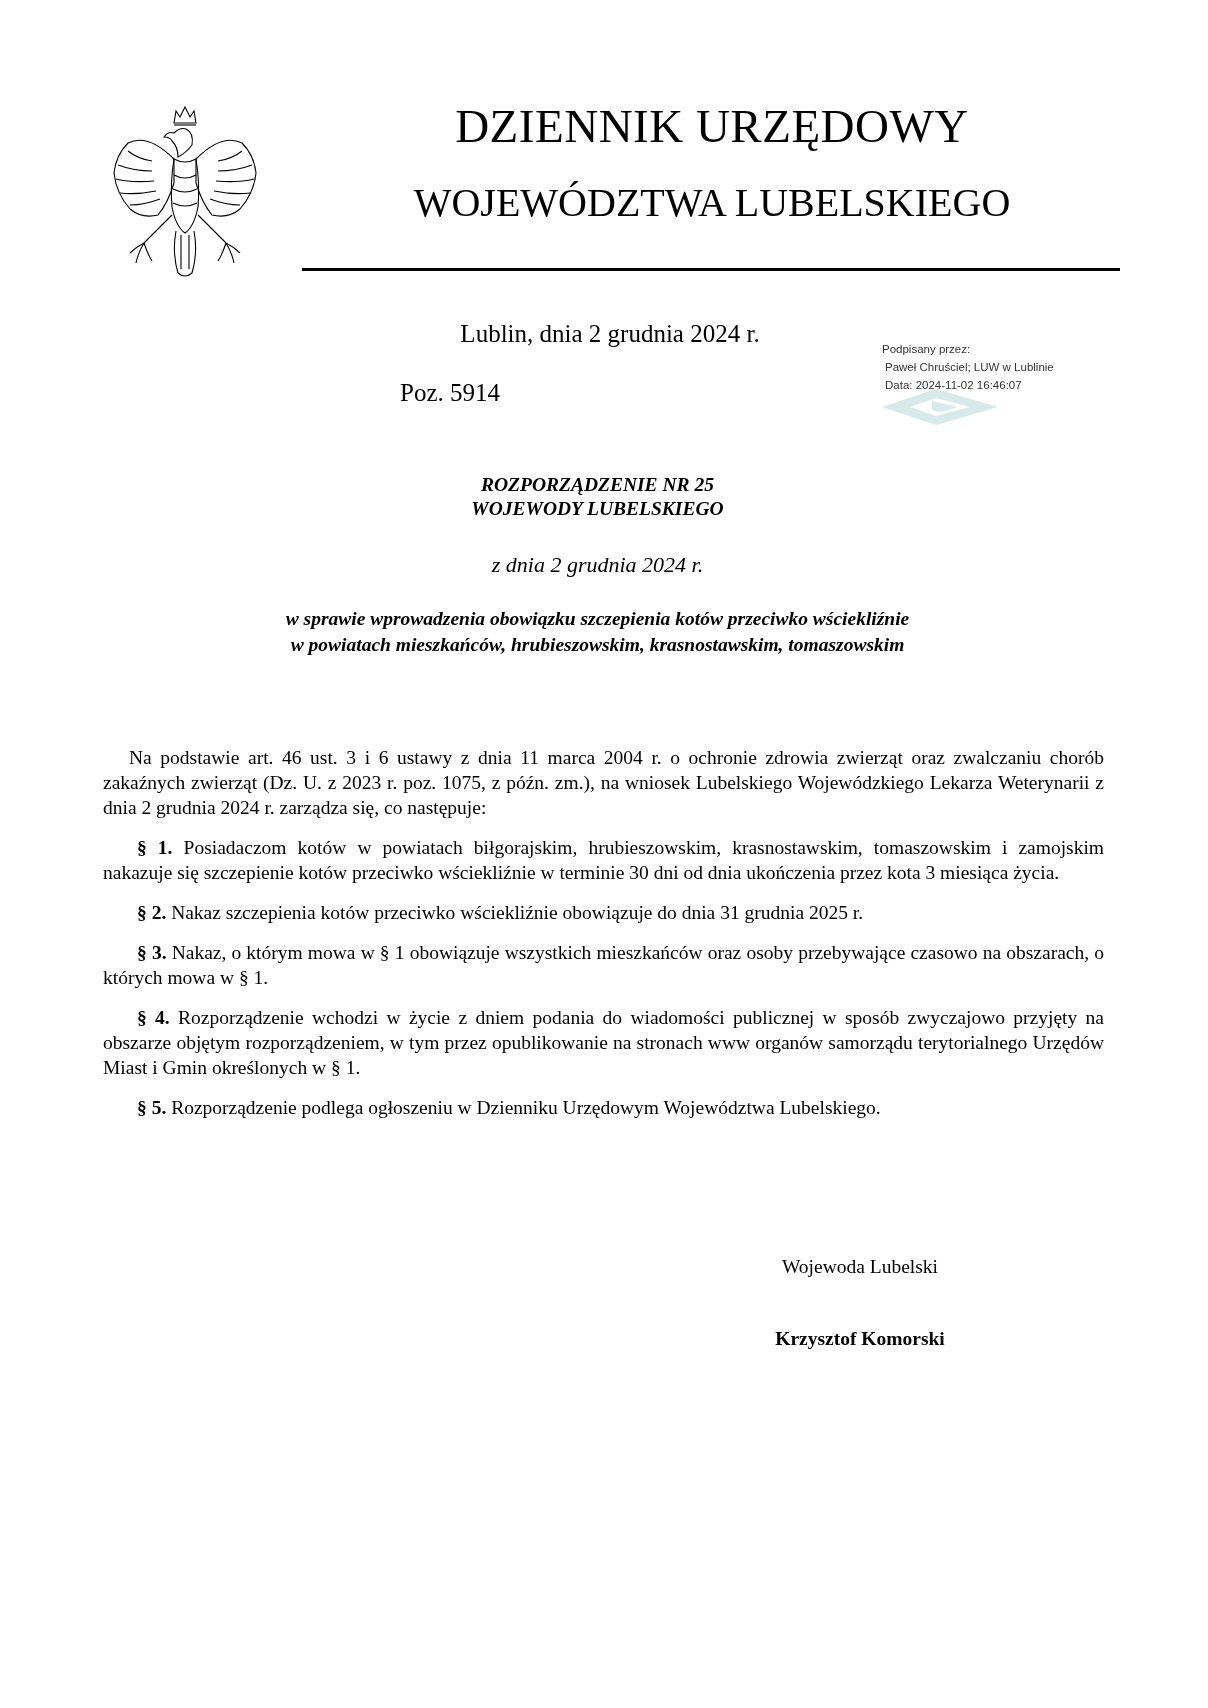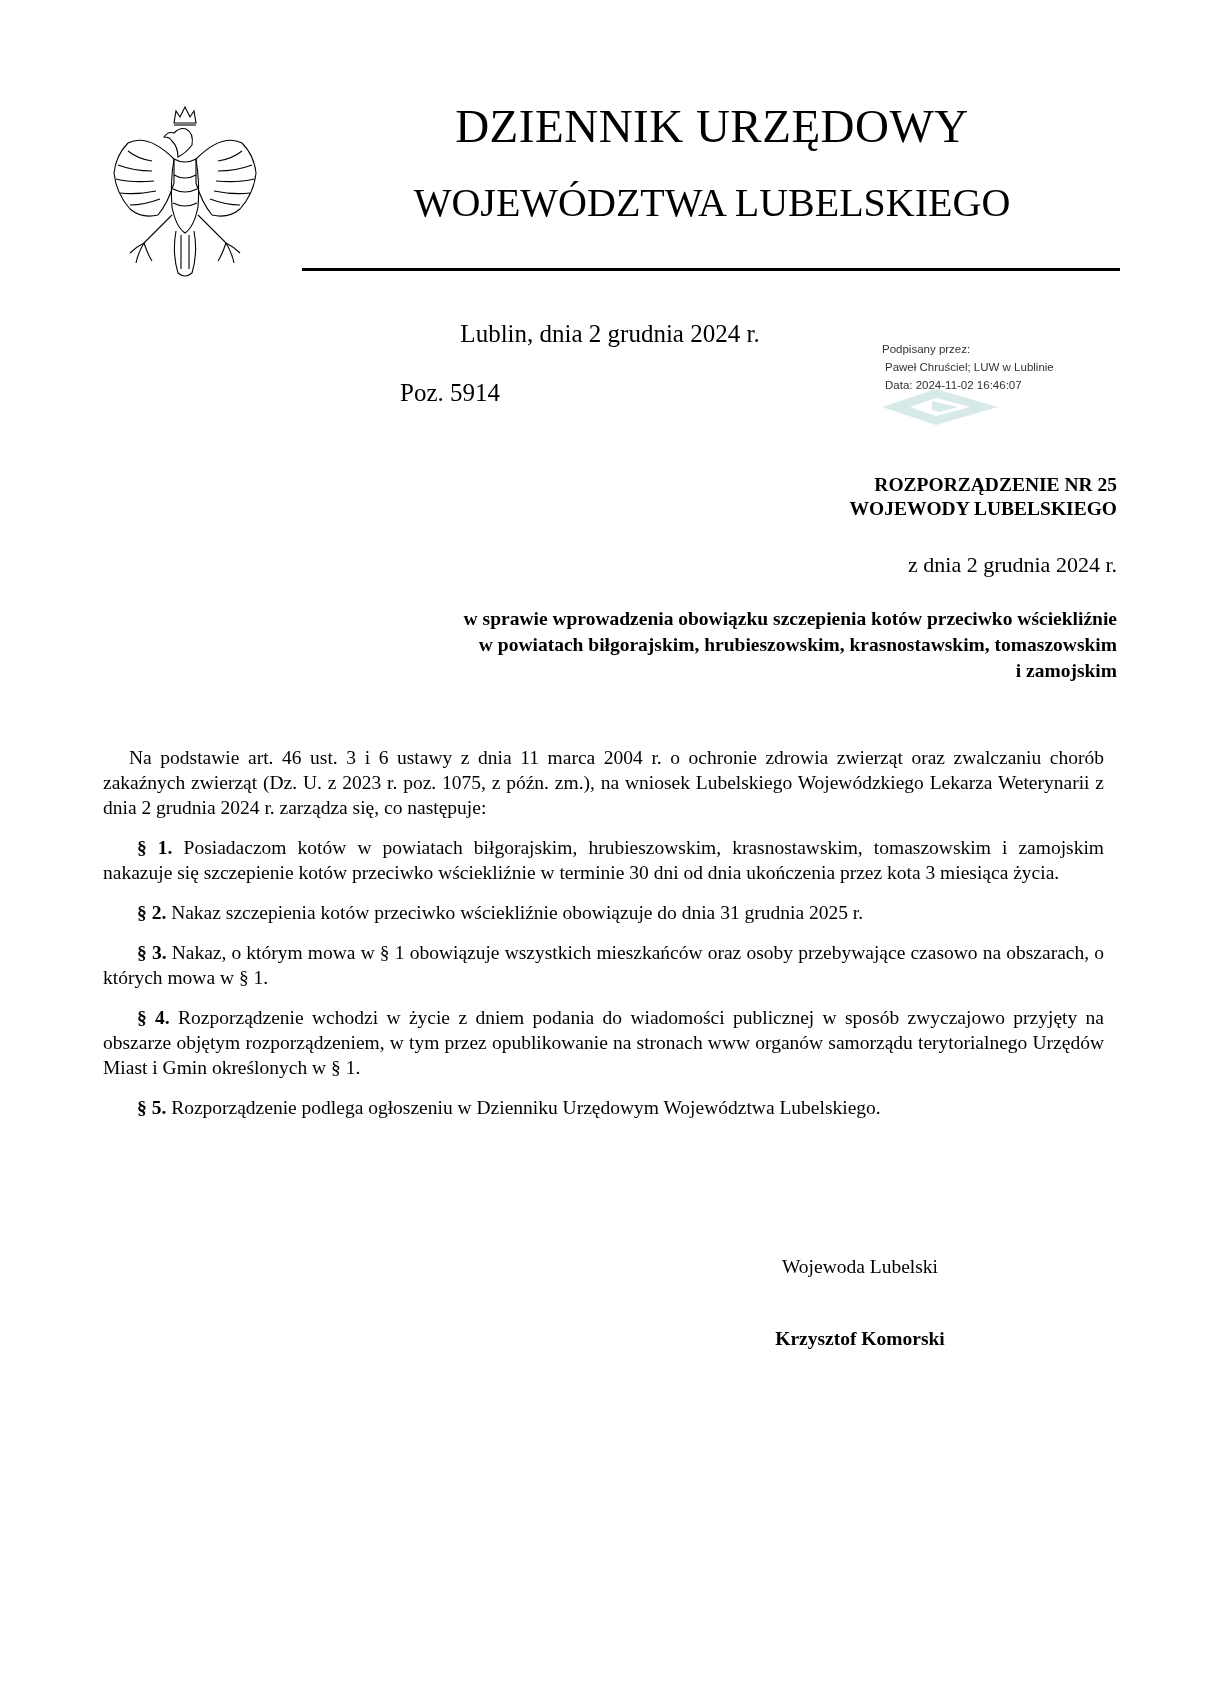--- a/index.html
+++ b/index.html
@@ -12,21 +12,21 @@
     #title-sub { left: 302px; top: 180px; width: 820px; text-align: center;
                  font-size: 40px; line-height: 46px; white-space: nowrap; }
     #header-rule { left: 302px; top: 268px; width: 818px; height: 3px; background: #000; }
     #pub-date { left: 400px; top: 318px; width: 420px; text-align: center; font-size: 25px; line-height: 32px; }
     #pub-pos { left: 400px; top: 377px; width: 420px; text-align: left; font-size: 25px; line-height: 32px; }
     #sig-box { left: 882px; top: 328px; width: 240px; font-family: "Liberation Sans", "DejaVu Sans", sans-serif;
                font-size: 11.5px; color: #333; line-height: 18px; margin-top: 12px; }
     #sig-box div { white-space: nowrap; }
     #sig-box .ind { padding-left: 3px; }
     #sig-logo { left: 880px; top: 388px; width: 120px; height: 38px; }
-    .center-block { left: 116px; width: 1001px; text-align: right; }
+    .center-block { left: 97px; width: 1001px; text-align: center; font-style: italic; }
     #reg-title { top: 473px; font-weight: bold; font-size: 19.5px; line-height: 24px; }
     #reg-date { top: 553px; font-size: 22px; line-height: 24px; }
     #reg-subject { top: 606px; font-weight: bold; font-size: 19.5px; line-height: 26px; }
     #body { left: 103px; top: 730px; width: 1001px; font-size: 19.5px; line-height: 25px; text-align: justify; }
     #body p { margin: 15px 0 11px 0; text-indent: 26px; }
     #body p.sec { text-indent: 34px; }
     #body b { font-weight: bold; }
     #signatory { left: 700px; top: 1227px; width: 320px; text-align: center; font-size: 19.5px; line-height: 24px; }
     #signatory .role { margin-bottom: 48px; margin-top: 28px; }
     #signatory .name { font-weight: bold; }
@@ -90,22 +90,21 @@
   <polygon points="52,13 78,19 60,24 52,22" fill="#d8e9e9"></polygon>
 </svg>
 
 <div id="reg-title" class="abs center-block">
   <div>ROZPORZĄDZENIE NR 25</div>
   <div>WOJEWODY LUBELSKIEGO</div>
 </div>
 <div id="reg-date" class="abs center-block">z dnia 2 grudnia 2024 r.</div>
 <div id="reg-subject" class="abs center-block">
   <div>w sprawie wprowadzenia obowiązku szczepienia kotów przeciwko wściekliźnie</div>
-  <div>w powiatach biłgorajskim, hrubieszowskim, krasnostawskim, tomaszowskim</div>
-  <div>i zamojskim</div>
+  <div>w powiatach mieszkańców, hrubieszowskim, krasnostawskim, tomaszowskim</div>
 </div>
 
 <div id="body" class="abs">
   <p>Na podstawie art. 46 ust. 3 i 6 ustawy z dnia 11 marca 2004 r. o ochronie zdrowia zwierząt oraz zwalczaniu chorób zakaźnych zwierząt (Dz. U. z 2023 r. poz. 1075, z późn. zm.), na wniosek Lubelskiego Wojewódzkiego Lekarza Weterynarii z dnia 2 grudnia 2024 r. zarządza się, co następuje:</p>
   <p class="sec"><b>§ 1.</b><span> Posiadaczom kotów w powiatach biłgorajskim, hrubieszowskim, krasnostawskim, tomaszowskim i zamojskim nakazuje się szczepienie kotów przeciwko wściekliźnie w terminie 30 dni od dnia ukończenia przez kota 3 miesiąca życia.</span></p>
   <p class="sec"><b>§ 2.</b><span> Nakaz szczepienia kotów przeciwko wściekliźnie obowiązuje do dnia 31 grudnia 2025 r.</span></p>
   <p class="sec"><b>§ 3.</b><span> Nakaz, o którym mowa w § 1 obowiązuje wszystkich mieszkańców oraz osoby przebywające czasowo na obszarach, o których mowa w § 1.</span></p>
   <p class="sec"><b>§ 4.</b><span> Rozporządzenie wchodzi w życie z dniem podania do wiadomości publicznej w sposób zwyczajowo przyjęty na obszarze objętym rozporządzeniem, w tym przez opublikowanie na stronach www organów samorządu terytorialnego Urzędów Miast i Gmin określonych w § 1.</span></p>
   <p class="sec"><b>§ 5.</b><span> Rozporządzenie podlega ogłoszeniu w Dzienniku Urzędowym Województwa Lubelskiego.</span></p>
 </div>

